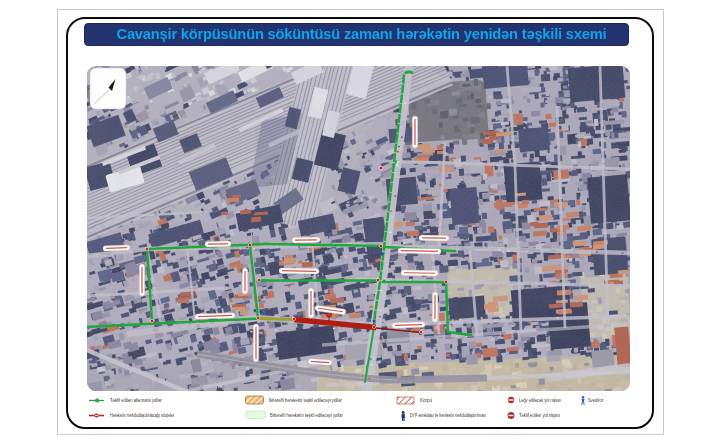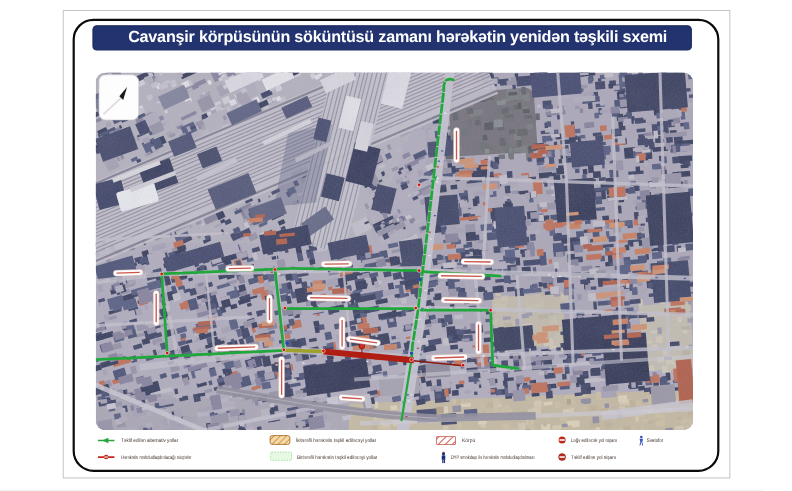--- a/index.html
+++ b/index.html
@@ -1,17 +1,17 @@
 <!DOCTYPE html>
 <html><head><meta charset="utf-8"><style>
 *{margin:0;padding:0;box-sizing:border-box}
 html,body{width:720px;height:446px;background:#fff;font-family:"Liberation Sans",sans-serif;position:relative;overflow:hidden}
 #slide{position:absolute;left:57px;top:9px;width:607px;height:426px;border:1px solid #c9c9c9;background:#fff}
 #frame{position:absolute;left:66px;top:17px;width:588px;height:412px;border:2.3px solid #0b0b0b;border-radius:19px;background:#fff}
-#title{position:absolute;left:84px;top:22.5px;width:545px;height:23.3px;background:#223370;border:1px solid #1b2a5c;border-radius:4px;color:#ffffff;
+#title{position:absolute;left:84px;top:22.5px;width:545px;height:23.3px;background:#223370;border:1px solid #1b2a5c;border-radius:4px;color:#0ea5e9;
 display:flex;align-items:center;justify-content:center;font-size:14.7px;font-weight:bold;letter-spacing:-0.2px;text-indent:10px}
 #map{position:absolute;left:87px;top:66px;width:543px;height:325px;border-radius:9px;overflow:hidden}
 #lg{position:absolute;left:0;top:0}
 </style></head><body>
 <div id="slide"></div>
 <div id="frame"></div>
 <div id="title">Cavanşir körpüsünün söküntüsü zamanı hərəkətin yenidən təşkili sxemi</div>
 <div id="map"><svg width="543" height="325" viewBox="0 0 543 325">
       <rect width="543" height="326" fill="#b0acbd"></rect>
 <rect x="300" width="243" height="235" fill="#aba7b8"></rect>

